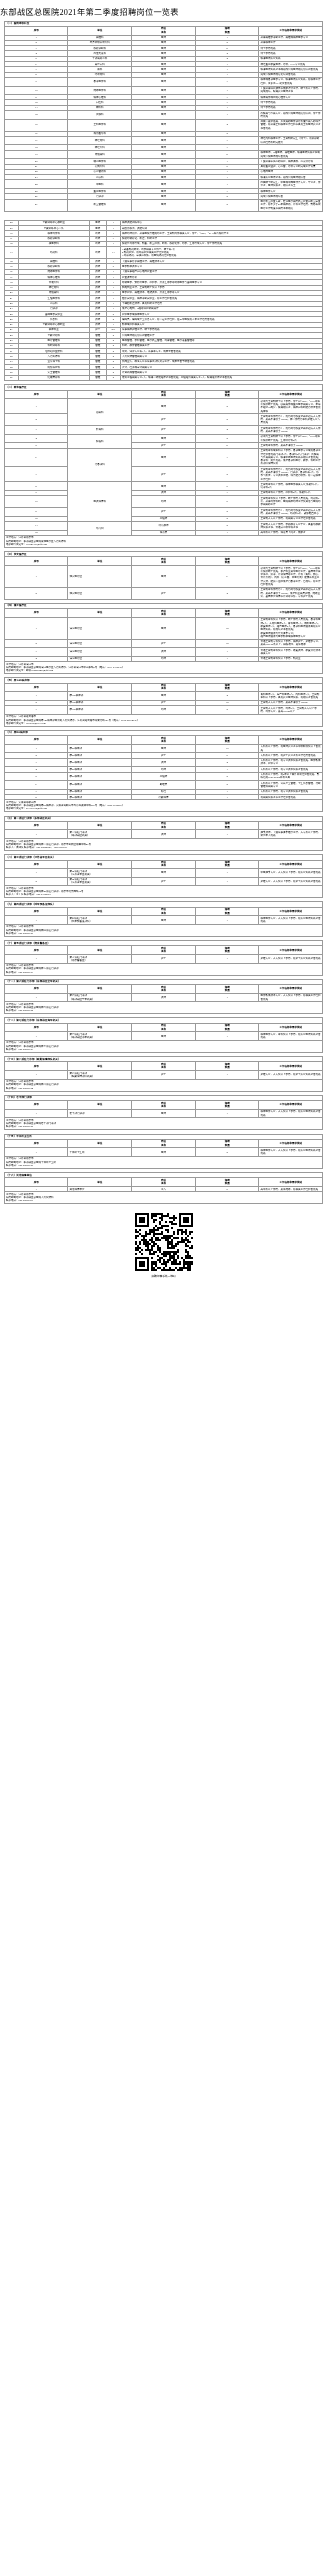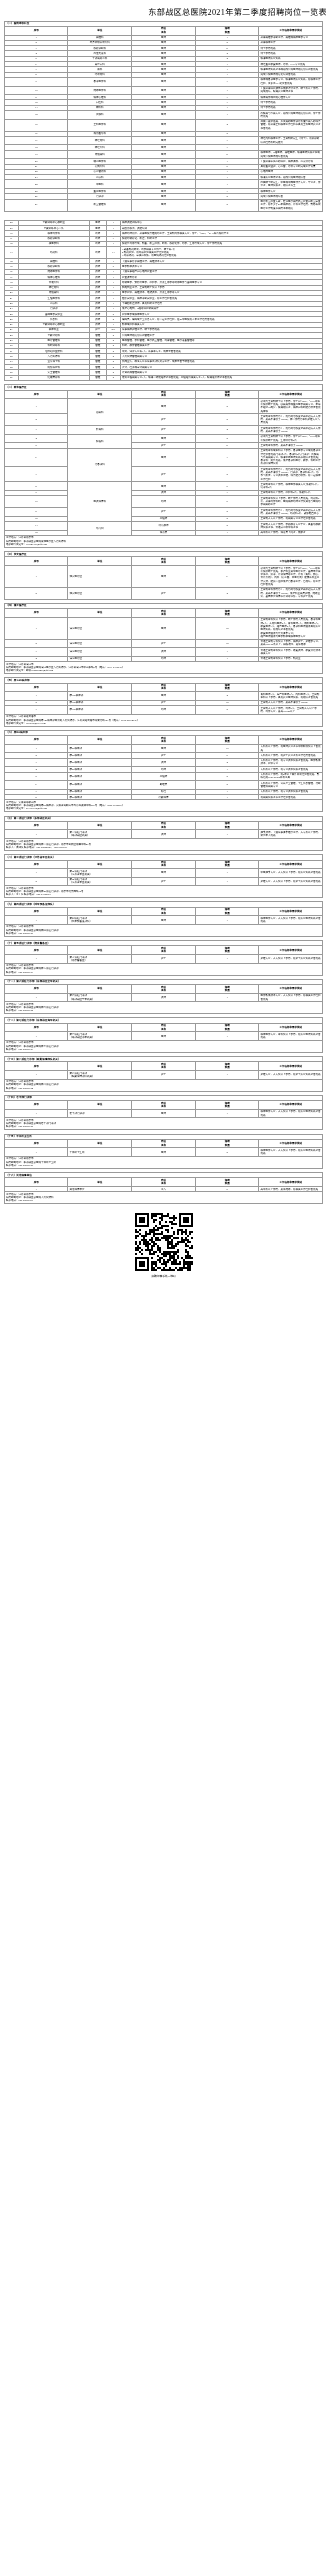--- a/index.html
+++ b/index.html
@@ -16,21 +16,21 @@
   }
   .page {
     width: 327px;
     padding: 0 0 3.3px 0;
     position: relative;
   }
   h1.doc-title {
     font-family: "Liberation Serif", "DejaVu Serif", serif;
     font-size: 8.2px;
     font-weight: normal;
-    text-align: right;
+    text-align: left;
     letter-spacing: 0.3px;
     margin: 4.9px 0 3.8px 0;
     padding: 0;
     color: #000;
   }
   .tbl-wrap { padding: 0 3.8px; }
   table.grid {
     width: 100%;
     border-collapse: collapse;
     table-layout: fixed;

